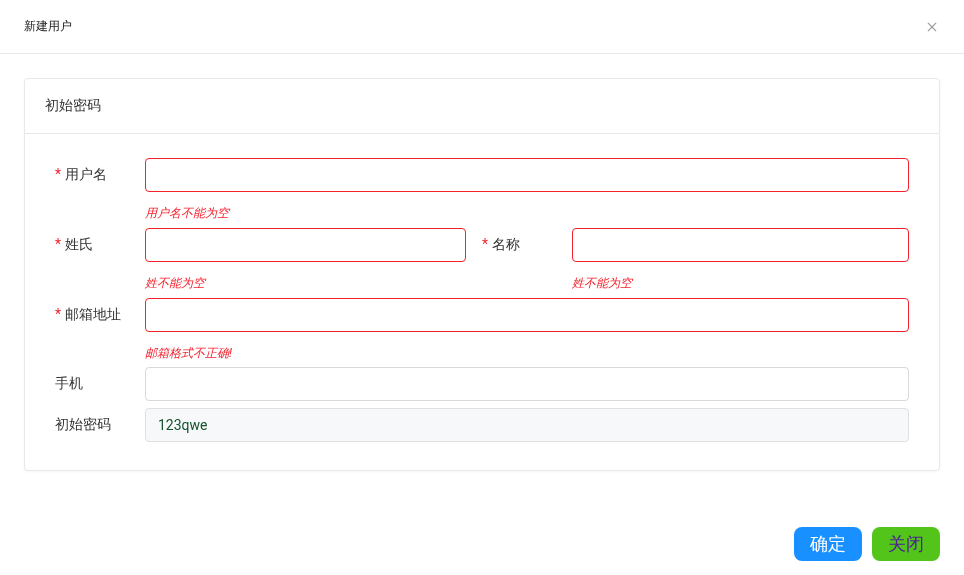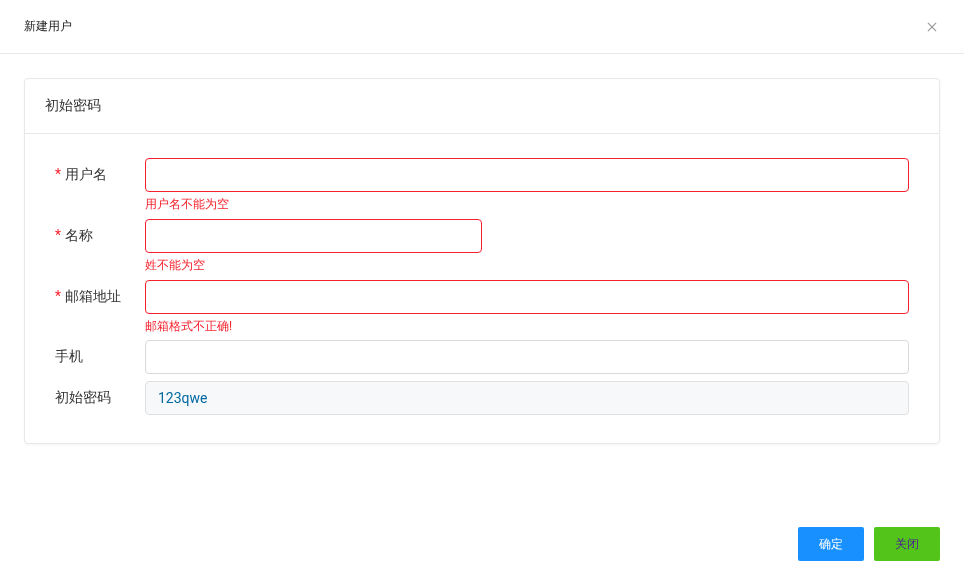--- a/index.html
+++ b/index.html
@@ -105,52 +105,53 @@
     }
     input.error {
       border-color: #f5222d;
     }
     input.focused {
       border-color: #f5222d;
     }
     .error-msg {
       color: #f5222d;
       font-size: 12px;
-      margin-top: 4px;
+      margin-top: 13px;
       line-height: 1.4;
+      font-style: italic;
     }
     .disabled-input {
       width: 100%;
       height: 34px;
       padding: 6px 12px;
       border: 1px solid #e0e0e0;
       border-radius: 4px;
       font-size: 14px;
-      color: #0369a1;
+      color: #14532d;
       background: #f7f8fa;
       display: flex;
       align-items: center;
     }
     .modal-footer {
       position: absolute;
       bottom: 0;
       left: 0;
       right: 0;
       padding: 14px 24px;
       display: flex;
       justify-content: flex-end;
       gap: 10px;
     }
     .btn {
       min-width: 66px;
       height: 34px;
       padding: 0 16px;
       border: none;
-      border-radius: 2px;
-      font-size: 12px;
+      border-radius: 8px;
+      font-size: 18px;
       cursor: pointer;
       display: inline-flex;
       align-items: center;
       justify-content: center;
     }
     .btn-primary {
       background: #1890ff;
       color: #fff;
     }
     .btn-success {
@@ -186,20 +187,27 @@
           <div class="label-col"><span class="required">*</span><span>用户名</span></div>
           <div class="input-col">
             <input type="text" class="error focused" autofocus="" value="" style="">
             <div class="error-msg">用户名不能为空</div>
           </div>
         </div>
       </div>
 
       <div class="form-row half-split">
         <div class="form-item">
+          <div class="label-col"><span class="required">*</span><span>姓氏</span></div>
+          <div class="input-col narrow">
+            <input type="text" class="error" value="" style="">
+            <div class="error-msg">姓不能为空</div>
+          </div>
+        </div>
+        <div class="form-item">
           <div class="label-col"><span class="required">*</span><span>名称</span></div>
           <div class="input-col">
             <input type="text" class="error" value="" style="">
             <div class="error-msg">姓不能为空</div>
           </div>
         </div>
       </div>
 
       <div class="form-row">
         <div class="form-item">

